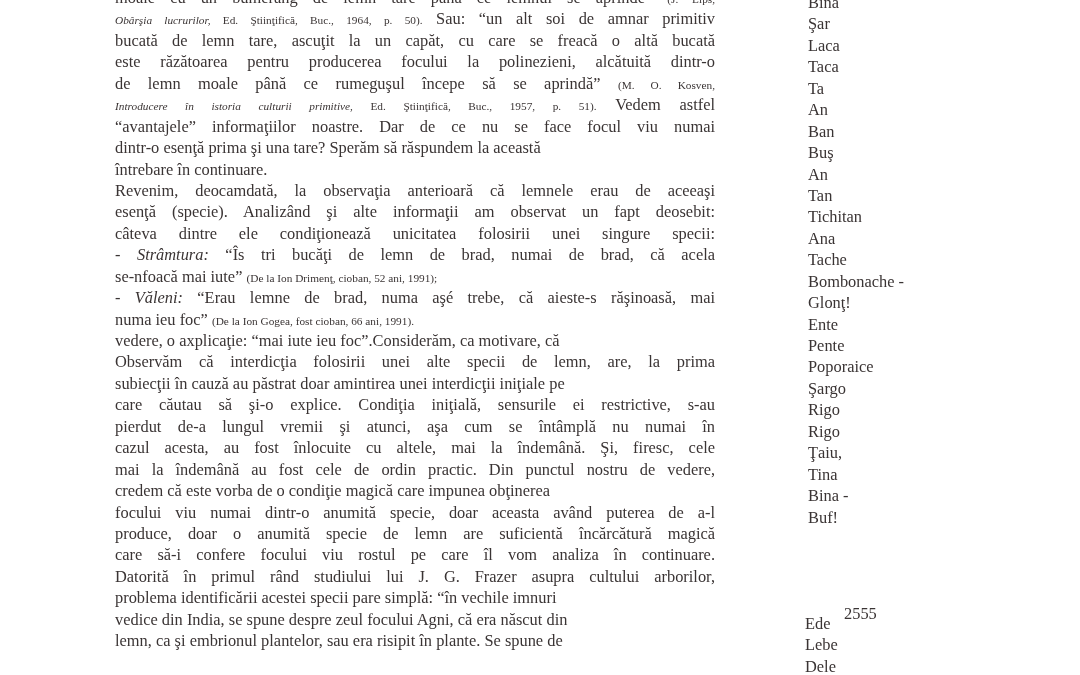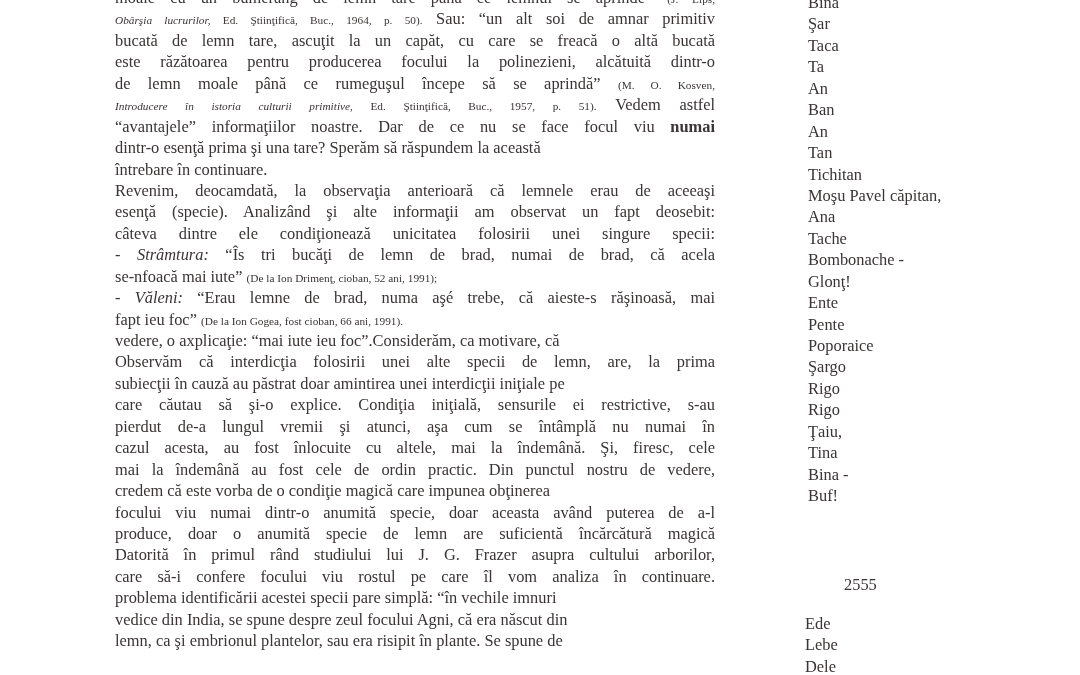--- a/index.html
+++ b/index.html
@@ -11,27 +11,27 @@
   }
   .page { position:absolute; left:0; top:0; width:1080px; height:675px; }
   .col-left {
     position:absolute; left:115px; top:-13px; width:600px;
     font-size:16.4px; line-height:21.45px;
   }
   .line { white-space:nowrap; display:block; height:21.45px; }
   .just { text-align:justify; text-align-last:justify; white-space:normal; }
   .cite { font-size:11.3px; }
   .ital { font-style:italic; }
-  .bold { font-weight:bold; }
+  .bold { font-weight:normal; }
   .col-right {
     position:absolute; left:808px; top:-8px; width:220px;
     font-size:16.4px; line-height:21.45px;
   }
   .rline { display:block; height:21.45px; white-space:nowrap; }
-  .pagenum { position:absolute; left:844px; top:575px; font-size:16.4px; }
+  .pagenum { position:absolute; left:844px; top:604px; font-size:16.4px; }
   .col-right2 {
     position:absolute; left:805px; top:613px; font-size:16.4px; line-height:21.45px;
   }
 </style>
 </head>
 <body>
 
 <div class="page">
   <div class="col-left" id="left-col">
       <span class="line just"><span>moale cu un bumerang de lemn tare până ce lemnul se aprinde” </span><span class="cite">(J. Lips,</span></span>
@@ -42,48 +42,49 @@
       <span class="line just"><span class="cite ital">Introducere în istoria culturii primitive,</span><span class="cite"> Ed. Ştiinţifică, Buc., 1957, p. 51).</span><span> Vedem astfel</span></span>
       <span class="line just"><span>“avantajele” informaţiilor noastre. Dar de ce nu se face focul viu </span><span class="bold">numai</span></span>
       <span class="line"><span>dintr-o esenţă prima şi una tare? Sperăm să răspundem la această</span></span>
       <span class="line"><span>întrebare în continuare.</span></span>
       <span class="line just"><span>Revenim, deocamdată, la observaţia anterioară că lemnele erau de aceeaşi</span></span>
       <span class="line just"><span>esenţă (specie). Analizând şi alte informaţii am observat un fapt deosebit:</span></span>
       <span class="line just"><span>câteva dintre ele condiţionează unicitatea folosirii unei singure specii:</span></span>
       <span class="line just"><span>- </span><span class="ital">Strâmtura:</span><span> “Îs tri bucăţi de lemn de brad, numai de brad, că acela</span></span>
       <span class="line"><span>se-nfoacă mai iute” </span><span class="cite">(De la Ion Drimenţ, cioban, 52 ani, 1991);</span></span>
       <span class="line just"><span>- </span><span class="ital">Văleni:</span><span> “Erau lemne de brad, numa aşé trebe, că aieste-s răşinoasă, mai</span></span>
-      <span class="line"><span>fapt ieu foc” </span><span class="cite">(De la Ion Gogea, fost cioban, 66 ani, 1991).</span></span>
+      <span class="line"><span>numa ieu foc” </span><span class="cite">(De la Ion Gogea, fost cioban, 66 ani, 1991).</span></span>
       <span class="line"><span>vedere, o axplicaţie: “mai iute ieu foc”.Considerăm, ca motivare, că</span></span>
       <span class="line just"><span>Observăm că interdicţia folosirii unei alte specii de lemn, are, la prima</span></span>
       <span class="line"><span>subiecţii în cauză au păstrat doar amintirea unei interdicţii iniţiale pe</span></span>
       <span class="line just"><span>care căutau să şi-o explice. Condiţia iniţială, sensurile ei restrictive, s-au</span></span>
       <span class="line just"><span>pierdut de-a lungul vremii şi atunci, aşa cum se întâmplă nu numai în</span></span>
       <span class="line just"><span>cazul acesta, au fost înlocuite cu altele, mai la îndemână. Şi, firesc, cele</span></span>
       <span class="line just"><span>mai la îndemână au fost cele de ordin practic. Din punctul nostru de vedere,</span></span>
       <span class="line"><span>credem că este vorba de o condiţie magică care impunea obţinerea</span></span>
       <span class="line just"><span>focului viu numai dintr-o anumită specie, doar aceasta având puterea de a-l</span></span>
       <span class="line just"><span>produce, doar o anumită specie de lemn are suficientă încărcătură magică</span></span>
+      <span class="line just"><span>care să-i confere focului viu rostul pe care îl vom analiza în continuare.</span></span>
       <span class="line just"><span>Datorită în primul rând studiului lui J. G. Frazer asupra cultului arborilor,</span></span>
-      <span class="line just"><span>care să-i confere focului viu rostul pe care îl vom analiza în continuare.</span></span>
       <span class="line"><span>problema identificării acestei specii pare simplă: “în vechile imnuri</span></span>
       <span class="line"><span>vedice din India, se spune despre zeul focului Agni, că era născut din</span></span>
       <span class="line"><span>lemn, ca şi embrionul plantelor, sau era risipit în plante. Se spune de</span></span>
     </div>
   <div class="col-right" id="right-col">
       <span class="rline">Bina</span>
       <span class="rline">Şar</span>
+      <span class="rline">Laca</span>
       <span class="rline">Taca</span>
       <span class="rline">Ta</span>
       <span class="rline">An</span>
       <span class="rline">Ban</span>
+      <span class="rline">Buş</span>
       <span class="rline">An</span>
       <span class="rline">Tan</span>
       <span class="rline">Tichitan</span>
-      <span class="rline">Moşu Pavel căpitan,</span>
       <span class="rline">Ana</span>
       <span class="rline">Tache</span>
       <span class="rline">Bombonache -</span>
       <span class="rline">Glonţ!</span>
       <span class="rline">Ente</span>
       <span class="rline">Pente</span>
       <span class="rline">Poporaice</span>
       <span class="rline">Şargo</span>
       <span class="rline">Rigo</span>
       <span class="rline">Rigo</span>

